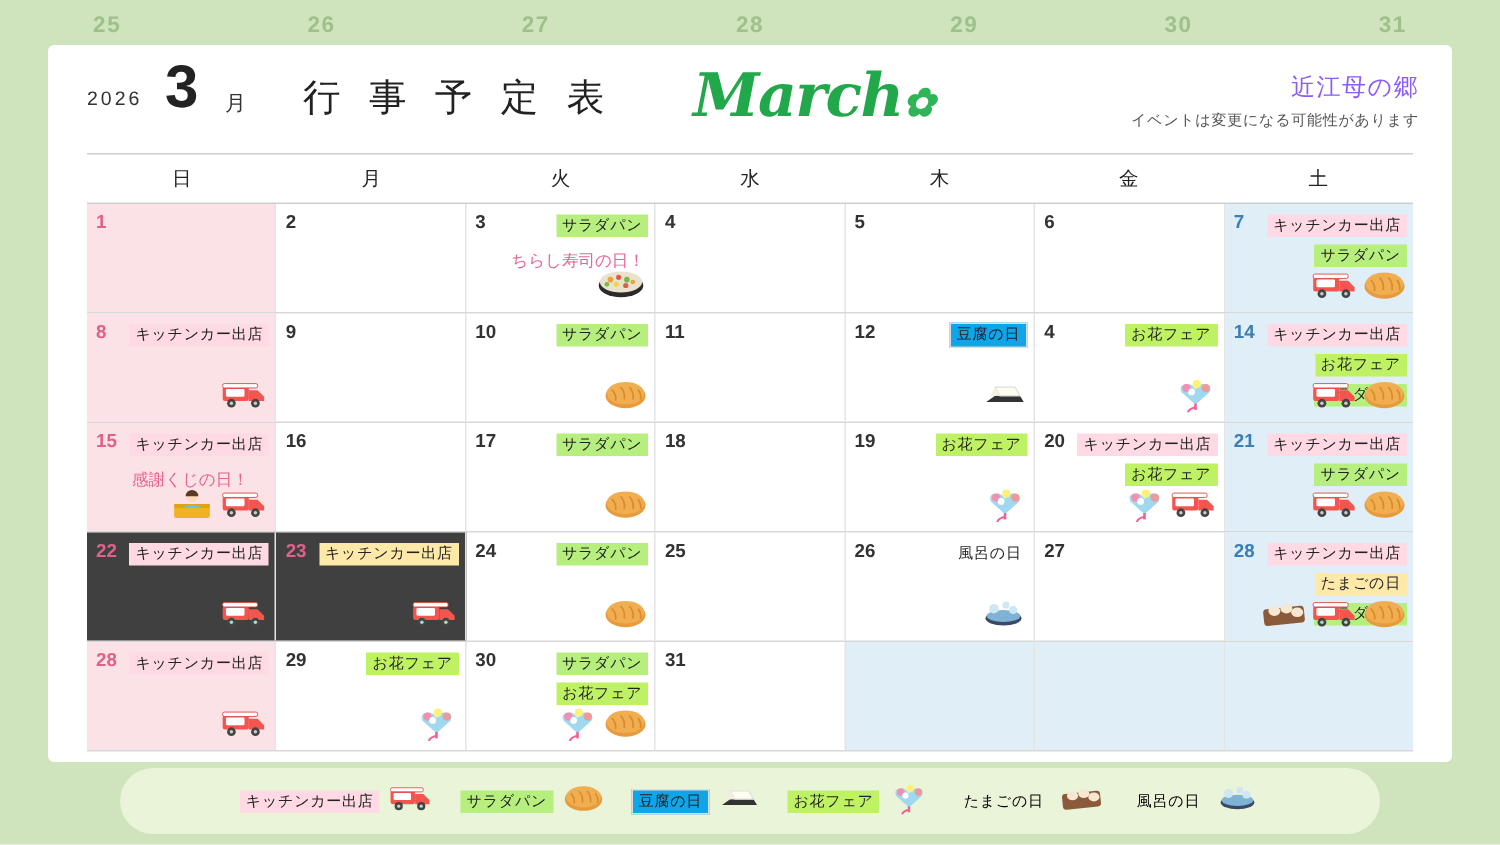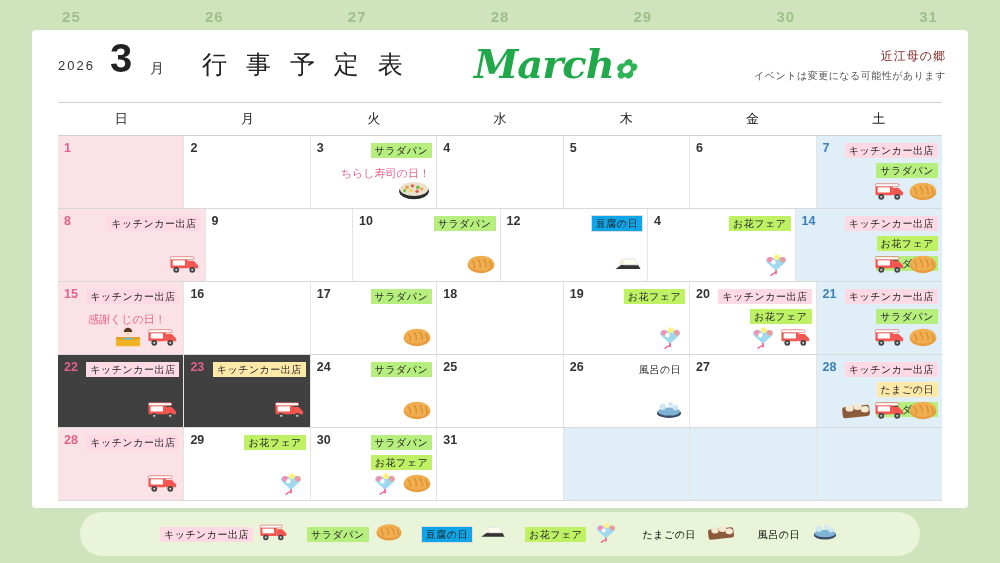--- a/index.html
+++ b/index.html
@@ -27,24 +27,24 @@
     background:#ffffff; border-radius:4px;
   }
 
   
   .header { position:relative; height:62px; }
   .hdr-year { position:absolute; left:26px; top:28px; font-size:13px; letter-spacing:2px; color:#333; }
   .hdr-mon  { position:absolute; left:78px; top:6px; font-size:40px; font-weight:bold; color:#222; }
   .hdr-monlabel { position:absolute; left:118px; top:30px; font-size:14px; color:#333; }
   .hdr-title { position:absolute; left:170px; top:18px; font-size:25px; letter-spacing:6px; color:#222; }
   .hdr-march { position:absolute; left:430px; top:10px; font-size:40px; font-weight:bold; color:#21a84a;
-    font-family:"DejaVu Serif", serif; font-style:italic; letter-spacing:-1px;margin-left:12px; }
+    font-family:"DejaVu Serif", serif; font-style:italic; letter-spacing:-1px; }
   .hdr-march .accent { font-size:26px; color:#2fb558; }
   .hdr-right { position:absolute; right:22px; top:18px; text-align:right; }
-  .hdr-right .org { font-size:12px; color:#7f1d1d; letter-spacing:1px; }
+  .hdr-right .org { font-size:16px; color:#8b5cf6; letter-spacing:1px; }
   .hdr-right .note { font-size:10px; color:#555; margin-top:4px; letter-spacing:0.5px; }
 
   
   .cal { position:absolute; left:26px; top:72px; width:884px; }
   .dow { display:flex; border-top:1px solid #cfcfcf; border-bottom:1px solid #cfcfcf; }
   .dow div { flex:1 1 0; text-align:center; font-size:13px; padding:7px 0; color:#222; }
   .week { display:flex; border-bottom:1px solid #d8d8d8; }
   .cell { flex:1 1 0; height:72px; position:relative; border-right:1px solid #e4e4e4; padding:4px 4px 0 5px; }
   .cell:last-child { border-right:none; }
   .cell.sun { background:#fbe2e6; }
@@ -192,20 +192,23 @@
           <div class="cell">
             <div class="daynum">10</div>
             <div class="tags"><span class="tag t-salad">サラダパン</span><br></div>
             <div class="icons"><span class="ic"><svg width="30" height="24" viewBox="0 0 36 26">
       <ellipse cx="18" cy="14" rx="16" ry="10" fill="#e79b3c"></ellipse>
       <ellipse cx="18" cy="12" rx="15" ry="9" fill="#f0ae50"></ellipse>
       <path d="M7 9q4 4 3 9M14 7q4 4 3 10M21 7q4 4 3 10M28 9q3 4 2 8" stroke="#d98b2c" stroke-width="1.4" fill="none"></path>
     </svg></span></div>
           </div>
           <div class="cell">
+            <div class="daynum">11</div>
+          </div>
+          <div class="cell">
             <div class="daynum">12</div>
             <div class="tags"><span class="tag t-tofu">豆腐の日</span><br></div>
             <div class="icons"><span class="ic"><svg width="30" height="24" viewBox="0 0 36 26">
       <path d="M3 19l7-5h20l3 5z" fill="#333"></path>
       <path d="M10 7h16l4 7H14z" fill="#fffdf0" stroke="#ddd"></path>
       <path d="M10 7l-4 7h8z" fill="#f3f0e0"></path>
     </svg></span></div>
           </div>
           <div class="cell">
             <div class="daynum">4</div>

